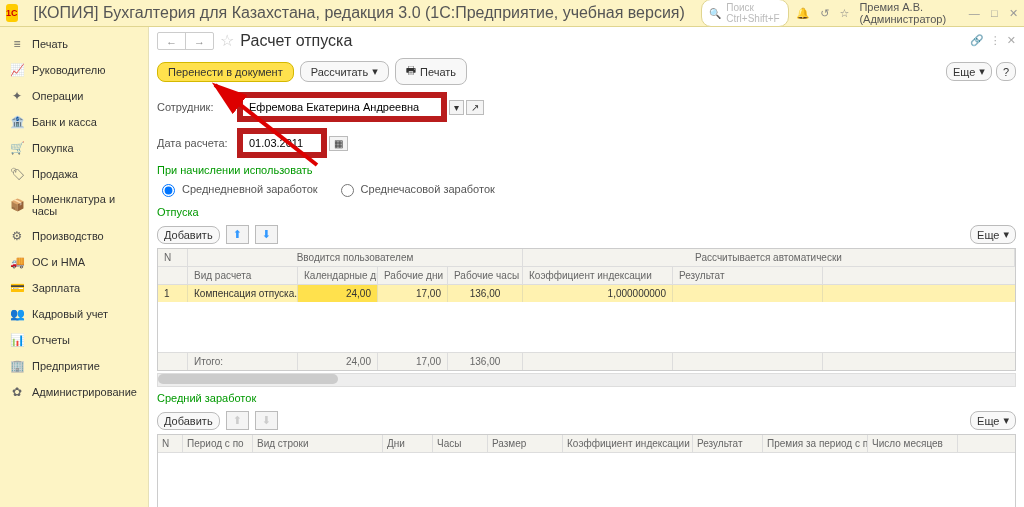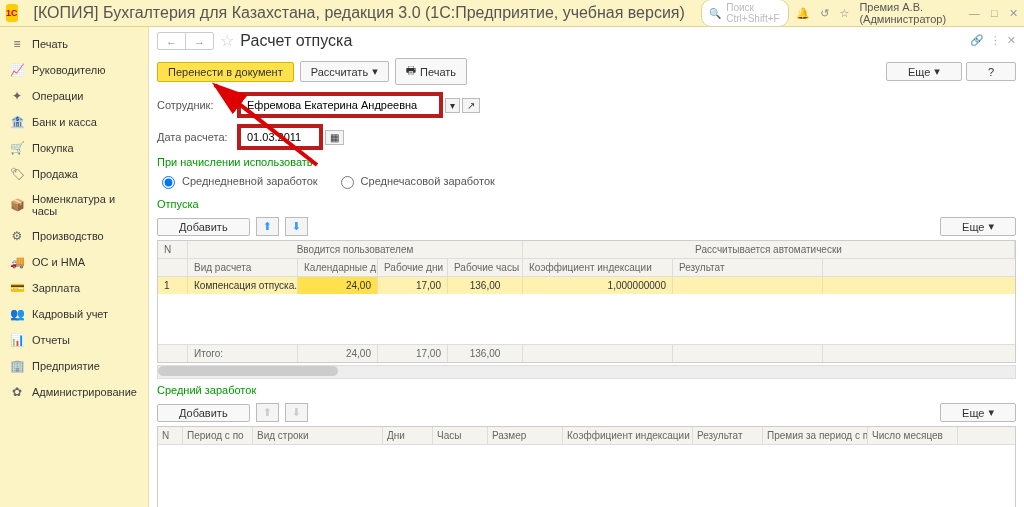--- a/index.html
+++ b/index.html
@@ -21,27 +21,27 @@
 .content{flex:1;background:#fff;position:relative;overflow:hidden}
 .hdr{display:flex;align-items:center;padding:4px 8px;gap:6px}
 .navbtns{display:flex;border:1px solid #ccc;border-radius:2px}
 .navbtns span{padding:2px 8px;cursor:pointer;color:#888}
 .navbtns span:first-child{border-right:1px solid #ccc}
 .star{color:#ccc;font-size:16px;cursor:pointer}
 .page-title{font-size:16px;color:#333}
 .hdr-right{margin-left:auto;display:flex;gap:6px;color:#aaa}
 .hdr-right span{cursor:pointer}
 .toolbar{display:flex;gap:6px;padding:4px 8px;align-items:center}
-.btn{border:1px solid #bbb;background:#f8f8f8;padding:3px 10px;border-radius:2px;cursor:pointer;display:inline-flex;align-items:center;gap:4px}
+.btn{border:1px solid #bbb;background:#f8f8f8;padding:3px 10px;border-radius:8px;cursor:pointer;display:inline-flex;align-items:center;gap:4px}
 .btn.yellow{background:#ffe14d;border-color:#d4b800}
-.btn.small{padding:2px 21px;font-size:11px}
+.btn.small{padding:2px 6px;font-size:11px}
 .toolbar-right{margin-left:auto;display:flex;gap:4px}
 .form-row{display:flex;align-items:center;padding:3px 8px;gap:0}
 .form-lbl{width:80px;color:#555}
-.field{border:4px solid #b91c1c;background:#fff;padding:2px 4px;display:flex;align-items:center}
+.field{border:6px solid #b91c1c;background:#fff;padding:2px 4px;display:flex;align-items:center}
 .field input{border:none;outline:none;font-size:11px;width:100%}
 .emp-field{width:190px}
 .fbtn{border:1px solid #bbb;background:#f4f4f4;padding:1px 4px;cursor:pointer;font-size:10px;margin-left:2px}
 .green{color:#009900}
 .radio-row{display:flex;gap:18px;padding:2px 8px 6px;align-items:center}
 .radio-row label{display:flex;align-items:center;gap:4px;color:#555;cursor:pointer}
 .section-bar{display:flex;padding:4px 8px;gap:6px;align-items:center}
 .arrow-btn{border:1px solid #bbb;padding:2px 6px;background:#f4f4f4;cursor:pointer;color:#39f}
 .arrow-btn.disabled{color:#ccc}
 .table{border:1px solid #ccc;margin:0 8px}

